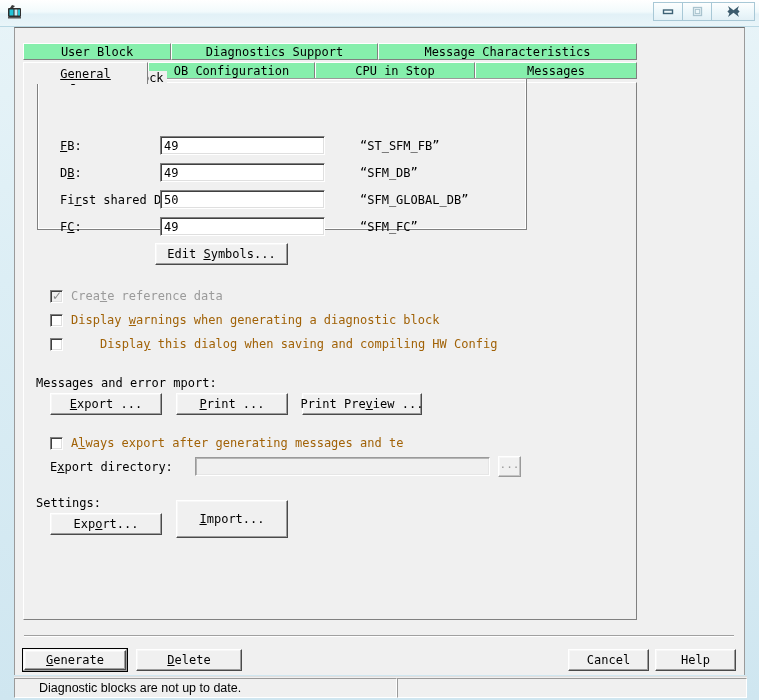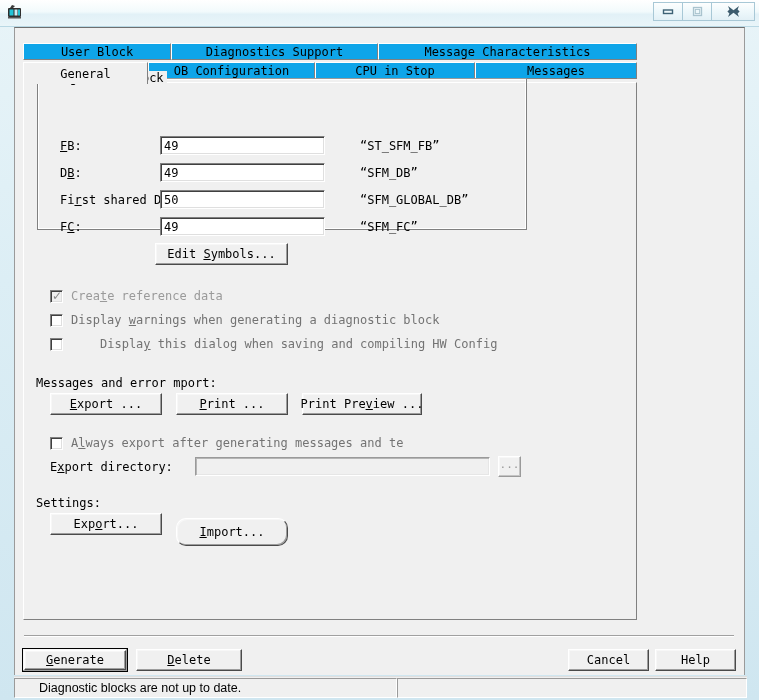--- a/index.html
+++ b/index.html
@@ -85,37 +85,38 @@
     left: 8px; top: 15px;
     width: 614px; height: 577px;
   }
   .tabrow { position: absolute; left: 0; height: 20px; }
   #tabrow-top { top: 0; }
   #tabrow-bottom { top: 19px; }
   .tab {
     position: absolute;
     top: 0; height: 17px;
     box-sizing: border-box;
-    background: #0ea5e9;
+    background: #86efac;
     border-top: 1px solid #ffffff;
     border-left: 1px solid #ffffff;
     border-right: 1px solid #808080;
     border-bottom: 1px solid #808080;
     display: flex; align-items: center; justify-content: center;
     font-family: "DejaVu Sans Mono", "Liberation Mono", monospace;
     font-size: 12px;
     color: #000000;
     white-space: nowrap;
     overflow: hidden;
   }
   .tab.selected {
     height: 22px;
     border-bottom: none;
     background: #f0f0f0;
     z-index: 5;
+    text-decoration: underline;
   }
   #tabpage {
     position: absolute;
     left: 0; top: 39px;
     width: 614px; height: 538px;
     background: #f0f0f0;
     border-top: 1px solid #ffffff;
     border-left: 1px solid #ffffff;
     border-right: 1px solid #808080;
     border-bottom: 1px solid #808080;
@@ -204,21 +205,21 @@
     box-shadow: inset -1px -1px 0 #9d9d9d, inset 1px 1px 0 #f7f7f7;
     pointer-events: none;
   }
 
   
   .cb-row {
     position: absolute;
     display: flex; align-items: center;
     white-space: nowrap;
     font-size: 12px;
-    color: #737373;
+    color: #a16207;
   }
   .cb-box {
     width: 13px; height: 13px;
     background: #ffffff;
     border: 1px solid;
     border-color: #808080 #ffffff #ffffff #808080;
     box-shadow: inset 1px 1px 0 #404040, inset -1px -1px 0 #dfdfdf;
     box-sizing: border-box;
     margin-right: 8px;
     position: relative;
@@ -444,21 +445,21 @@
     <input id="export-dir-input" disabled="" value="" style="">
     <div class="btn" id="browse-btn">
       <span>...</span>
     </div>
 
     <div class="section-label" style="left:21px; top:468px;">Settings:</div>
 
     <div class="btn" style="left:35px; top:485px; width:112px; height:22px;">
       <span>Exp<u>o</u>rt...</span>
     </div>
-    <div class="btn" style="left:161px; top:490px; width:112px; height:28px;border-radius:10px;">
+    <div class="btn" style="left:161px; top:472px; width:112px; height:38px;">
       <span><u>I</u>mport...</span>
     </div>
 
     <div id="bottom-sep"></div>
 
     <div class="btn default-btn" style="left:7px; top:620px; width:106px; height:24px;">
       <span class="btn-inner"></span>
       <span><u>G</u>enerate</span>
     </div>
     <div class="btn" style="left:121px; top:621px; width:106px; height:22px;">

